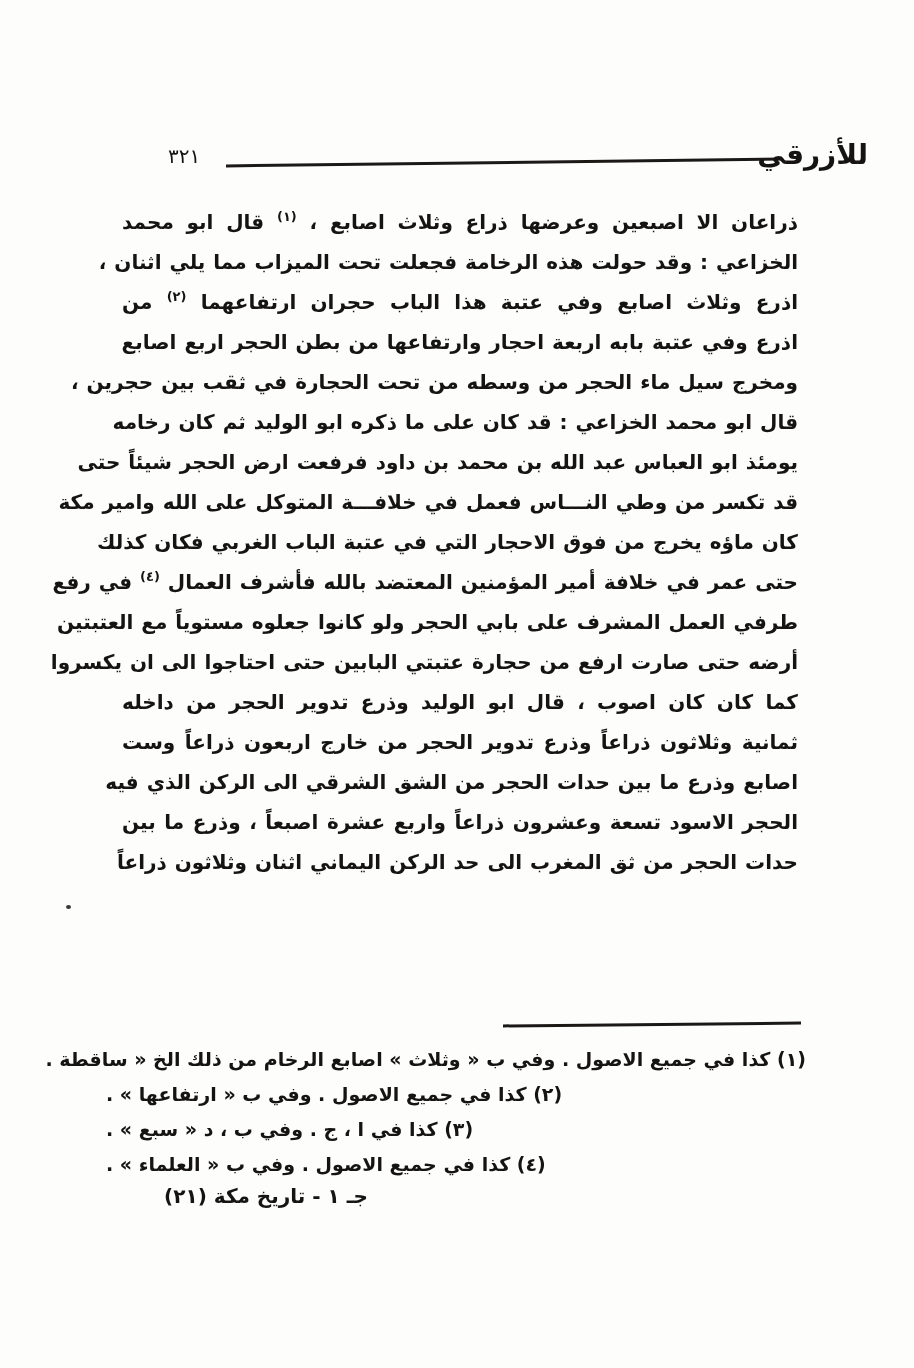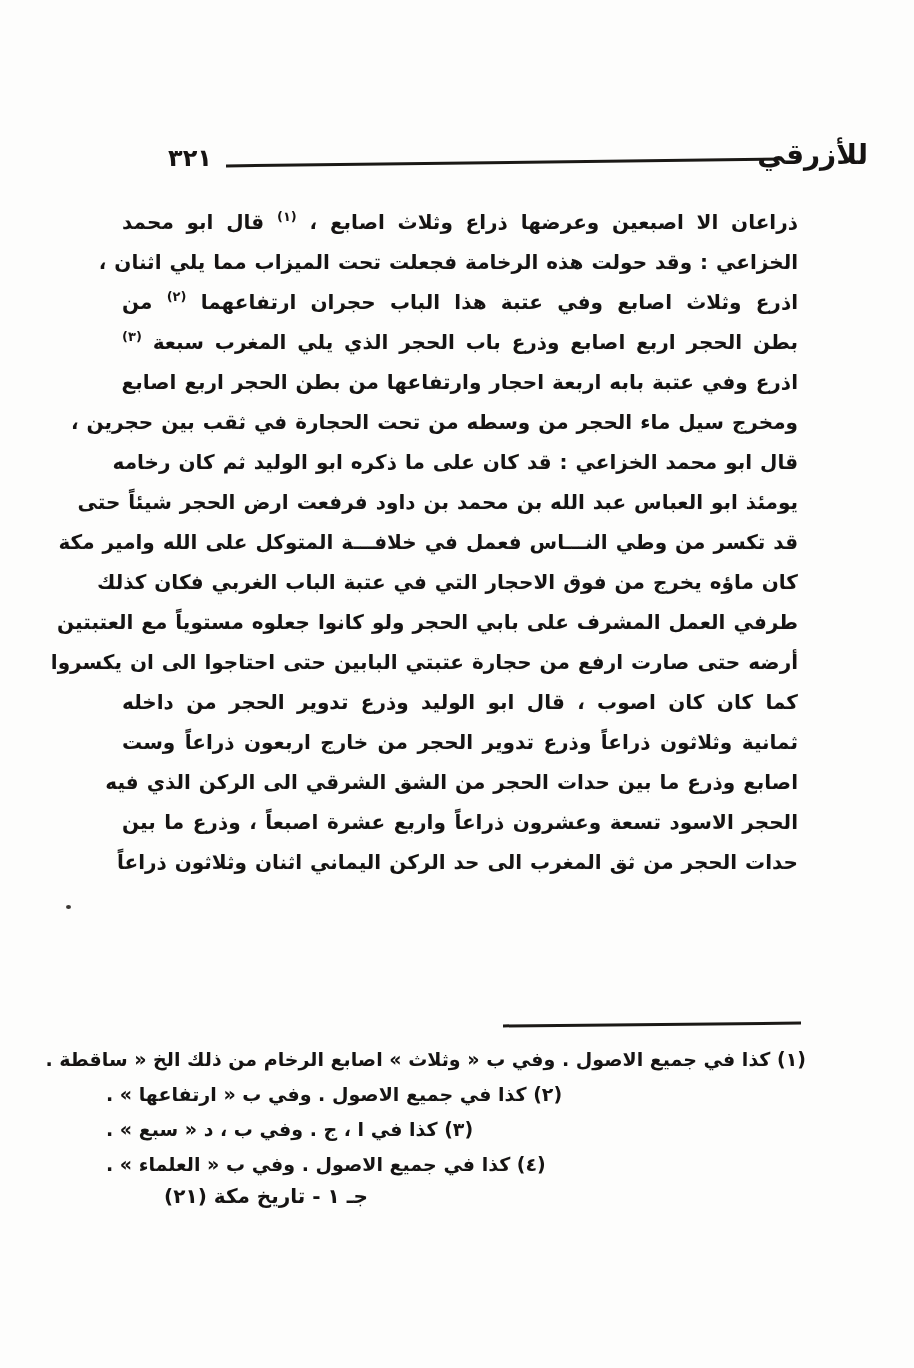--- a/index.html
+++ b/index.html
@@ -12,22 +12,22 @@
     overflow: hidden;
     font-family: "DejaVu Sans", sans-serif;
     color: #161413;
     direction: rtl;
   }
   
   .page-number {
     position: absolute;
     left: 168px;
     top: 144px;
-    font-size: 24px;
-    font-weight: bold;
+    font-size: 20px;
+    font-weight: normal;
     letter-spacing: 1px;
     direction: rtl;
   }
   .header-rule {
     position: absolute;
     left: 226px;
     top: 161px;
     width: 556px;
     height: 3px;
     background: #1b1916;
@@ -116,27 +116,27 @@
 <div class="page">
 
   <span class="page-number">٣٢١</span>
   <div class="header-rule"></div>
   <span class="running-title">للأزرقي</span>
 
   <div class="body-text">
     <div class="body-line">ذراعان الا اصبعين وعرضها ذراع وثلاث اصابع ، <sup>(١)</sup> قال ابو محمد</div>
     <div class="body-line">الخزاعي : وقد حولت هذه الرخامة فجعلت تحت الميزاب مما يلي اثنان ،</div>
     <div class="body-line">اذرع وثلاث اصابع وفي عتبة هذا الباب حجران ارتفاعهما <sup>(٢)</sup> من</div>
-    <div class="body-line">بطن الحجر اربع اصابع وذرع باب الحجر الذي يلي المغرب سبعة <sup>(٣)</sup></div>
     <div class="body-line">اذرع وفي عتبة بابه اربعة احجار وارتفاعها من بطن الحجر اربع اصابع</div>
     <div class="body-line">ومخرج سيل ماء الحجر من وسطه من تحت الحجارة في ثقب بين حجرين ،</div>
     <div class="body-line">قال ابو محمد الخزاعي : قد كان على ما ذكره ابو الوليد ثم كان رخامه</div>
     <div class="body-line">يومئذ ابو العباس عبد الله بن محمد بن داود فرفعت ارض الحجر شيئاً حتى</div>
     <div class="body-line">قد تكسر من وطي النـــاس فعمل في خلافـــة المتوكل على الله وامير مكة</div>
     <div class="body-line">كان ماؤه يخرج من فوق الاحجار التي في عتبة الباب الغربي فكان كذلك</div>
+    <div class="body-line">حتى عمر في خلافة أمير المؤمنين المعتضد بالله فأشرف العمال <sup>(٤)</sup> في رفع</div>
     <div class="body-line">طرفي العمل المشرف على بابي الحجر ولو كانوا جعلوه مستوياً مع العتبتين</div>
     <div class="body-line">أرضه حتى صارت ارفع من حجارة عتبتي البابين حتى احتاجوا الى ان يكسروا</div>
     <div class="body-line">كما كان كان اصوب ، قال ابو الوليد وذرع تدوير الحجر من داخله</div>
     <div class="body-line">ثمانية وثلاثون ذراعاً وذرع تدوير الحجر من خارج اربعون ذراعاً وست</div>
     <div class="body-line">اصابع وذرع ما بين حدات الحجر من الشق الشرقي الى الركن الذي فيه</div>
     <div class="body-line">الحجر الاسود تسعة وعشرون ذراعاً واربع عشرة اصبعاً ، وذرع ما بين</div>
     <div class="body-line">حدات الحجر من ثق المغرب الى حد الركن اليماني اثنان وثلاثون ذراعاً</div>
   </div>
 
   <div class="ink-speck"></div>

